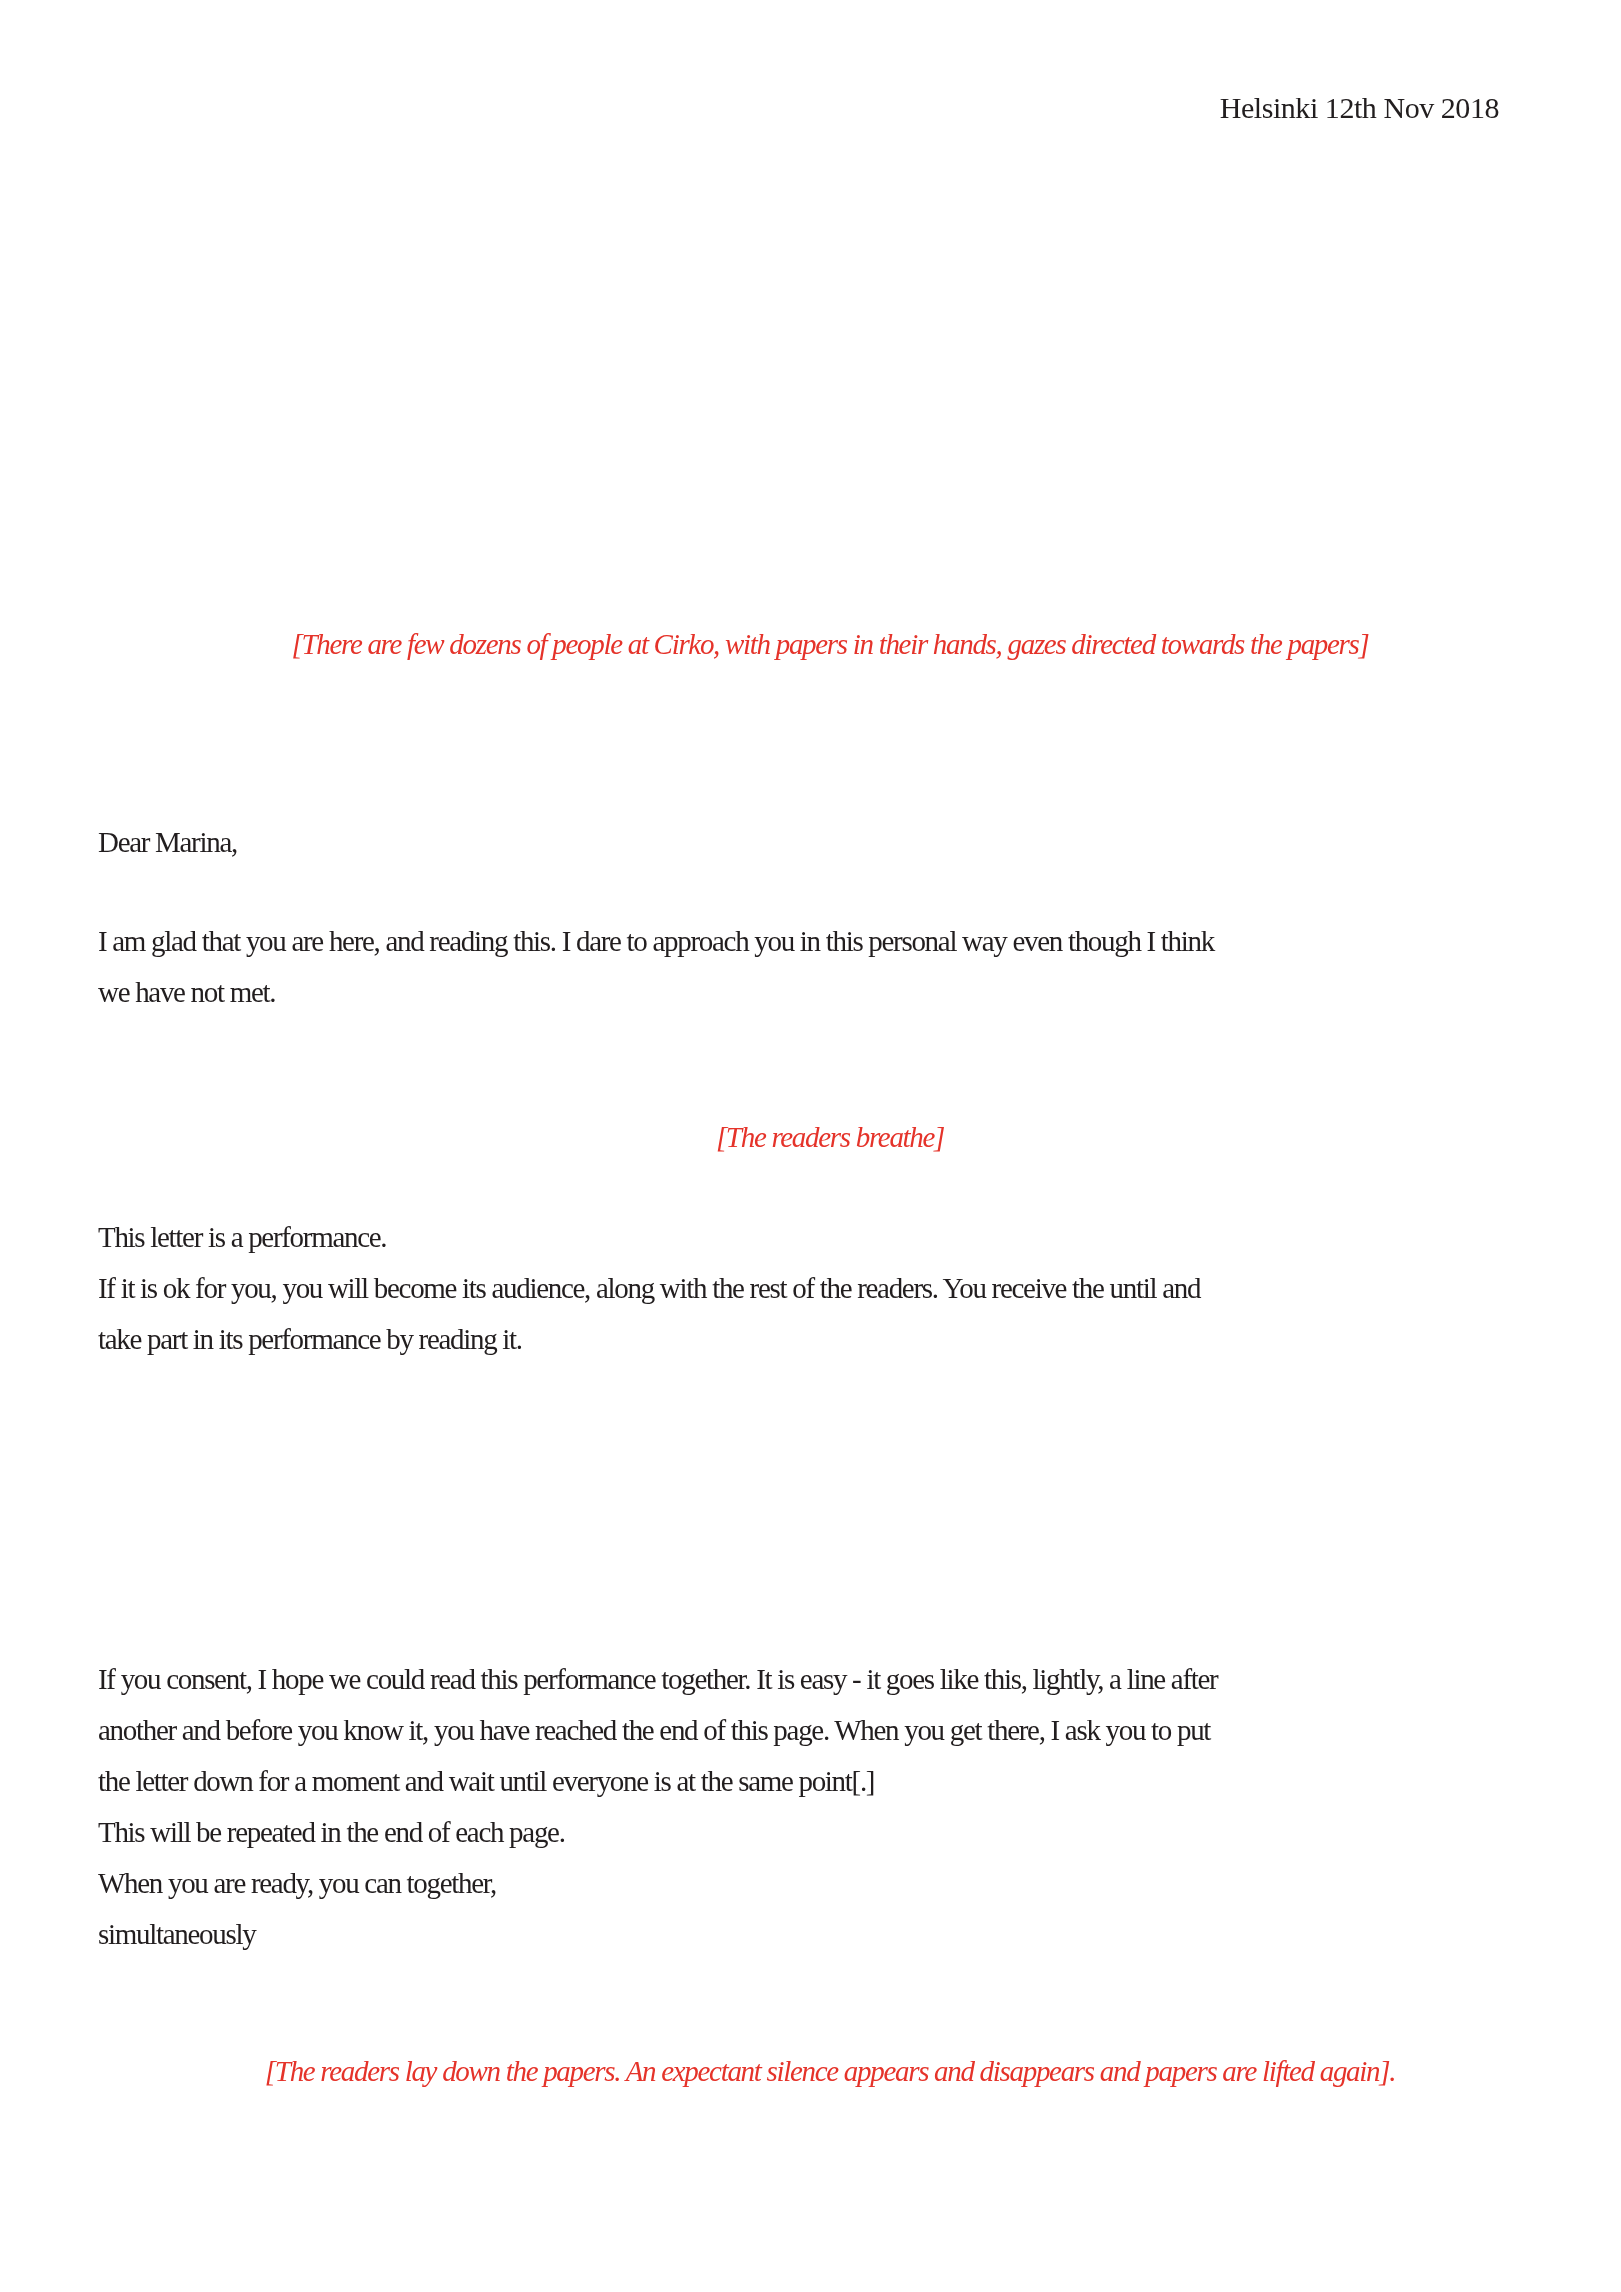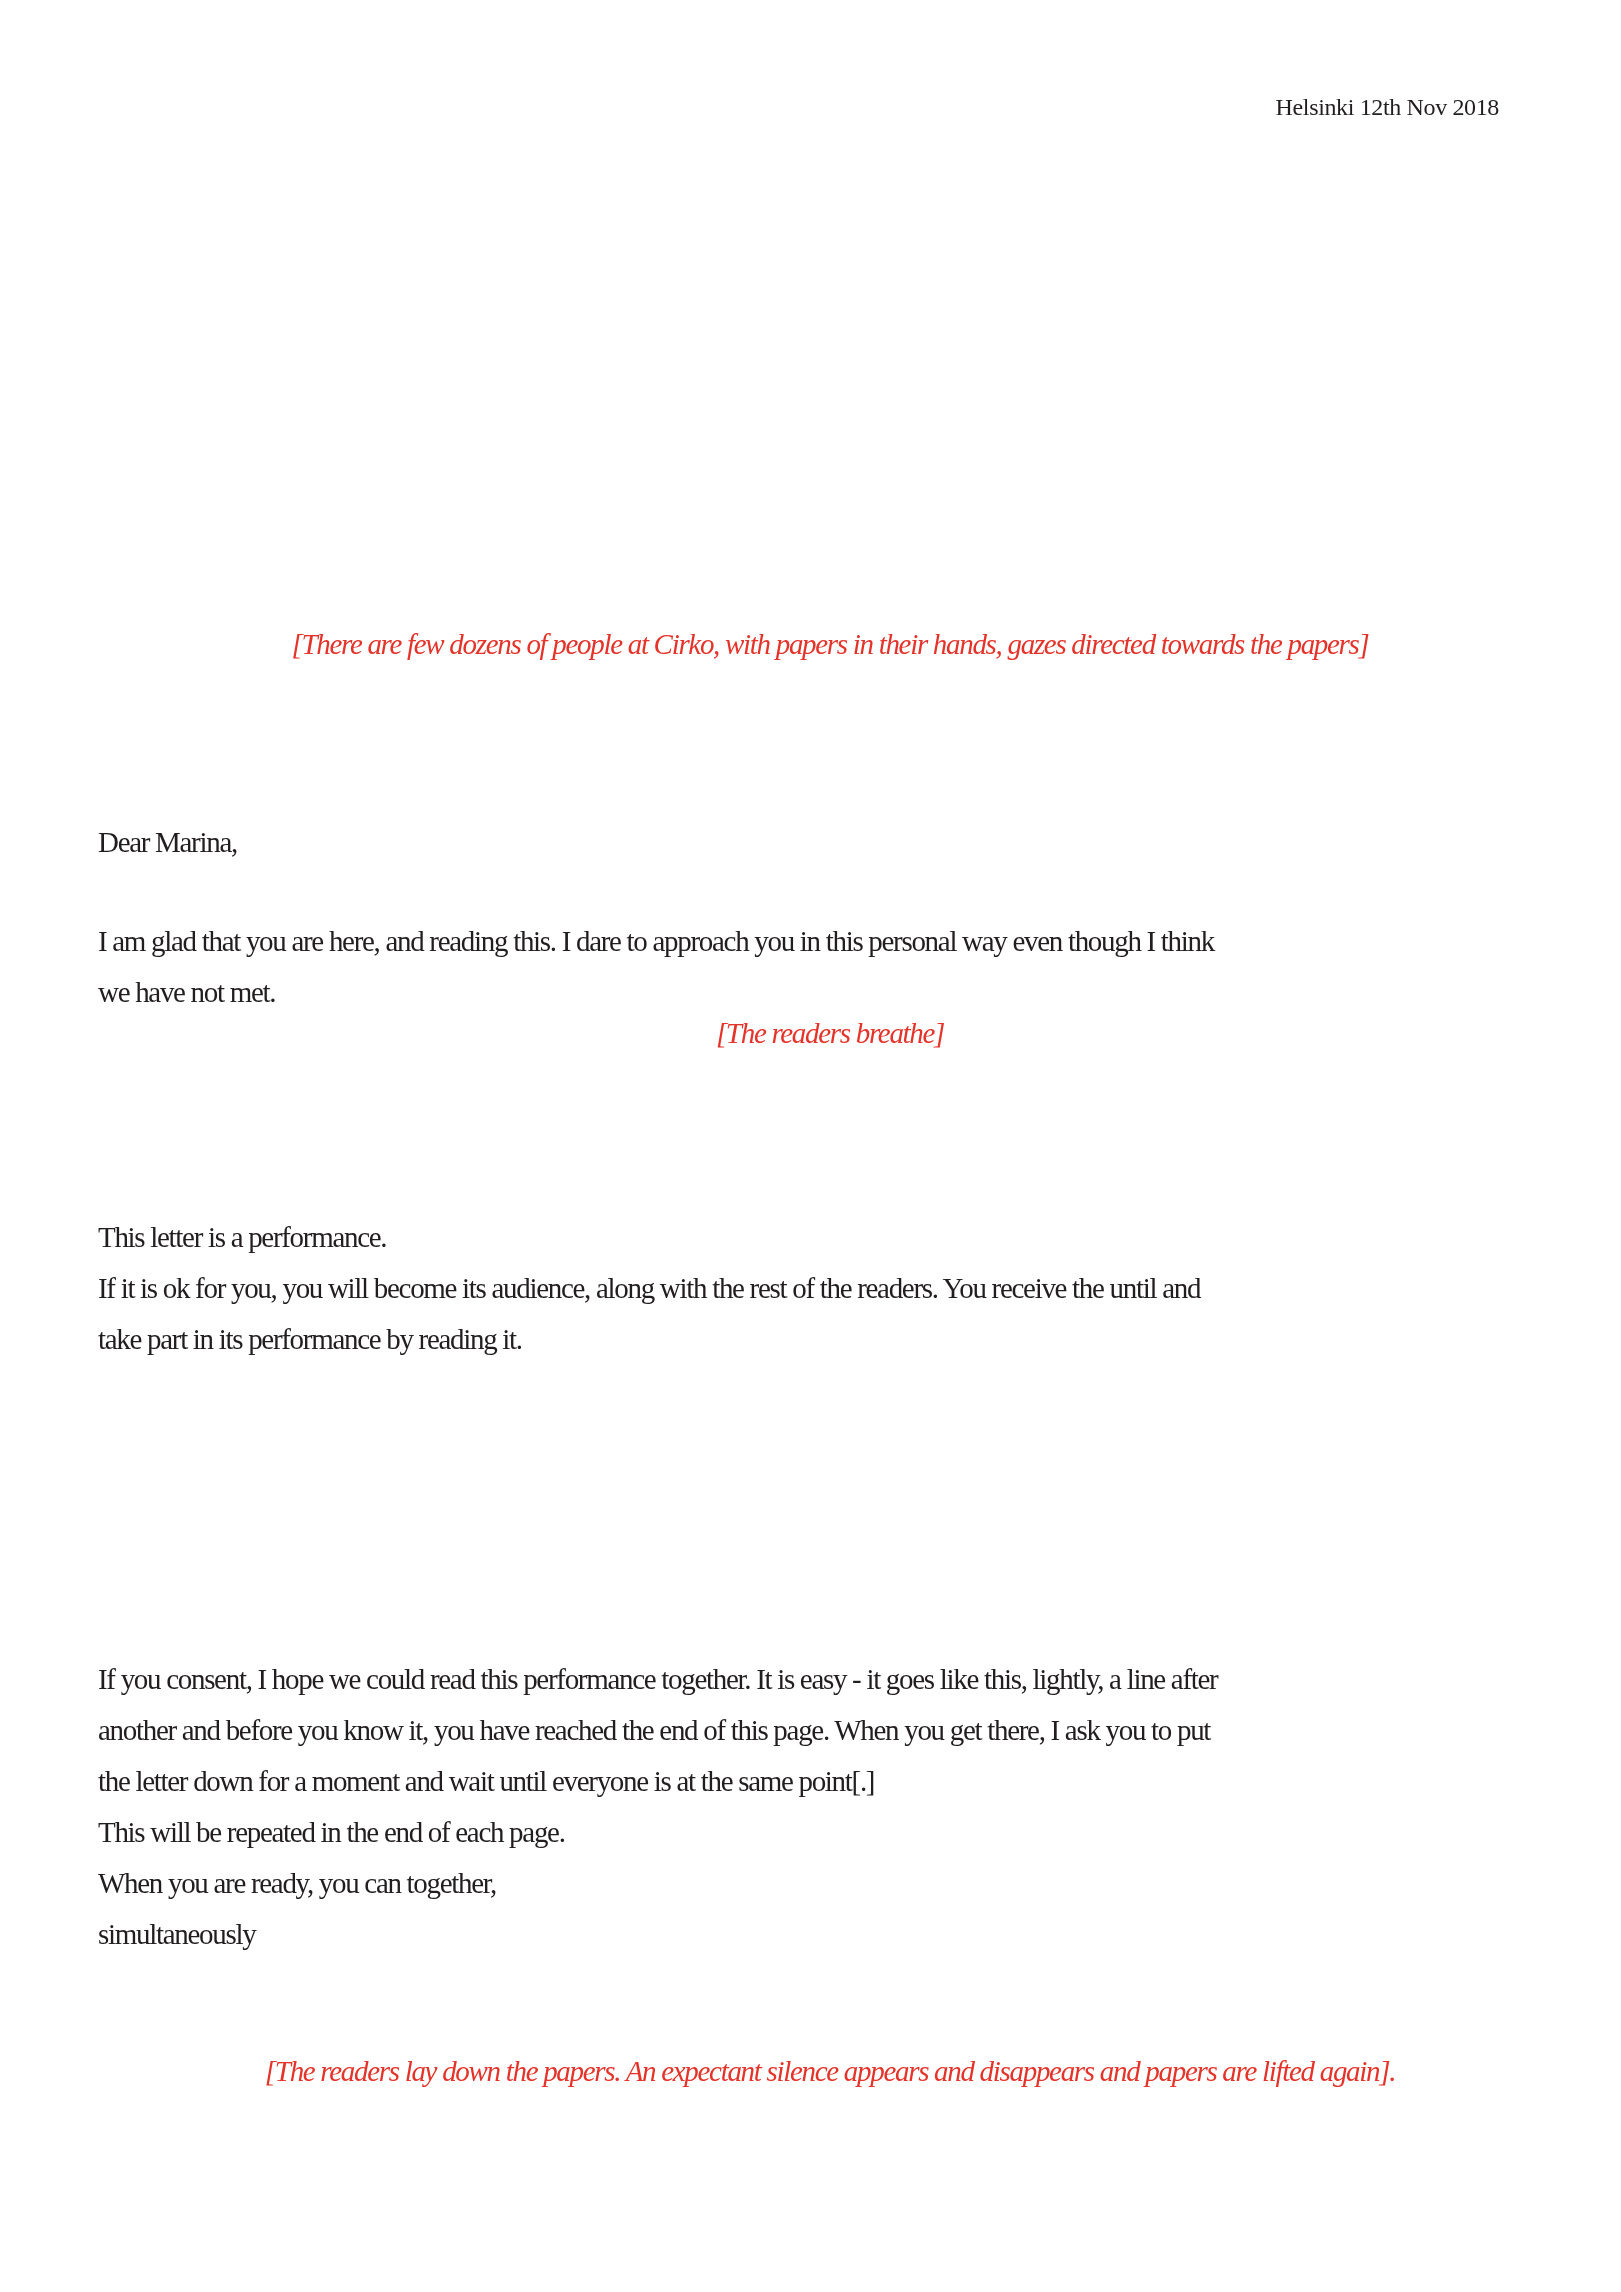--- a/index.html
+++ b/index.html
@@ -10,21 +10,21 @@
     height: 2293px;
     background: #ffffff;
     font-family: "Liberation Serif", "DejaVu Serif", serif;
     color: var(--body-text, #221e1f);
     overflow: hidden;
   }
   .dateline {
     position: absolute;
     top: 82px;
     right: 122px;
-    font-size: 24px;
+    font-size: 30px;
     line-height: 51px;
     letter-spacing: -0.015em;
   }
   .block {
     position: absolute;
     left: 98px;
     right: 59px;
     font-size: 29px;
     line-height: 51px;
     letter-spacing: -0.045em;
@@ -49,21 +49,21 @@
 
   <div class="block" style="top:817px">
     <div class="line">Dear Marina,</div>
   </div>
 
   <div class="block" style="top:916px">
     <div class="line">I am glad that you are here, and reading this. I dare to approach you in this personal way even though I think</div>
     <div class="line">we have not met.</div>
   </div>
 
-  <div class="block stage" style="top:1008px">
+  <div class="block stage" style="top:1112px">
     <div class="line">[The readers breathe]</div>
   </div>
 
   <div class="block" style="top:1212px">
     <div class="line">This letter is a performance.</div>
     <div class="line">If it is ok for you, you will become its audience, along with the rest of the readers. You receive the until and</div>
     <div class="line">take part in its performance by reading it.</div>
   </div>
 
 

